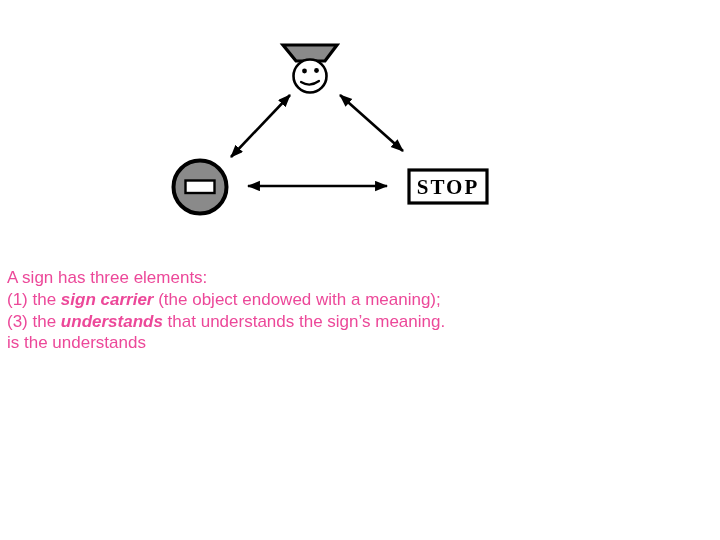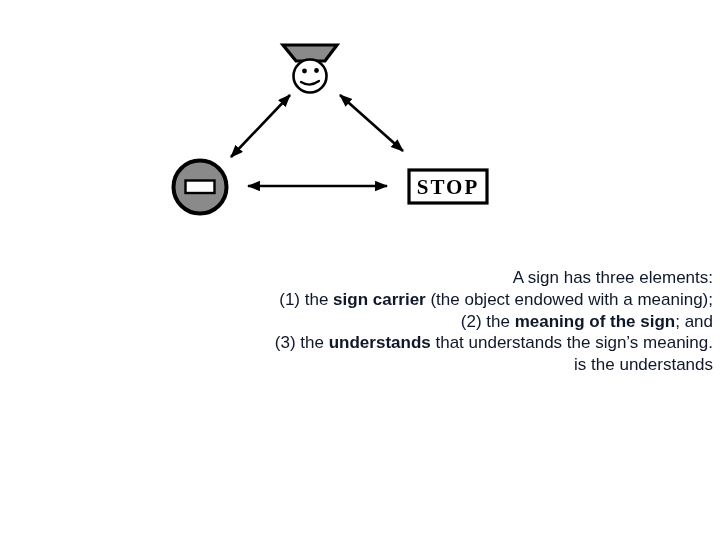--- a/index.html
+++ b/index.html
@@ -25,31 +25,30 @@
     font-weight: bold;
     font-size: 21px;
     letter-spacing: 2px;
     fill: #000000;
   }
   .text-block {
     position: absolute;
     left: 7px;
     top: 267px;
     width: 706px;
-    color: #0f172a;
+    color: #ec4899;
     font-size: 17px;
     line-height: 21.8px;
-    text-align: right;
   }
   .text-line {
     white-space: nowrap;
   }
   .seg-normal { font-weight: normal; font-style: normal; }
   .seg-bold { font-weight: bold; font-style: normal; }
-  .seg-boldItalic { font-weight: bold; }
+  .seg-boldItalic { font-weight: bold; font-style: italic; }
 </style>
 </head>
 <body>
 
 <div class="slide">
 
   <svg class="diagram" width="720" height="260" viewBox="0 0 720 260">
     <defs>
       <marker id="ah" markerWidth="7" markerHeight="6" refX="4.6" refY="2" orient="auto-start-reverse" markerUnits="strokeWidth">
         <path d="M0,0 L5,2 L0,4 Z" fill="#000000"></path>
@@ -75,18 +74,17 @@
 
     <g>
       <rect x="409" y="170" width="78" height="33" fill="#ffffff" stroke="#000000" stroke-width="3.2"></rect>
       <text x="448" y="194" text-anchor="middle" class="stop-label">STOP</text>
     </g>
   </svg>
 
   <div class="text-block">
       <div class="text-line"><span class="seg-normal">A sign has three elements:</span></div>
       <div class="text-line"><span class="seg-normal">(1) the </span><span class="seg-boldItalic">sign carrier</span><span class="seg-normal"> (the object endowed with a meaning);</span></div>
-      <div class="text-line"><span class="seg-normal">(2) the </span><span class="seg-boldItalic">meaning of the sign</span><span class="seg-normal">; and</span></div>
       <div class="text-line"><span class="seg-normal">(3) the </span><span class="seg-boldItalic">understands</span><span class="seg-normal"> that understands the sign’s meaning.</span></div>
       <div class="text-line"><span class="seg-normal">is the understands</span></div>
     </div>
 
 </div>
 
 </body></html>

